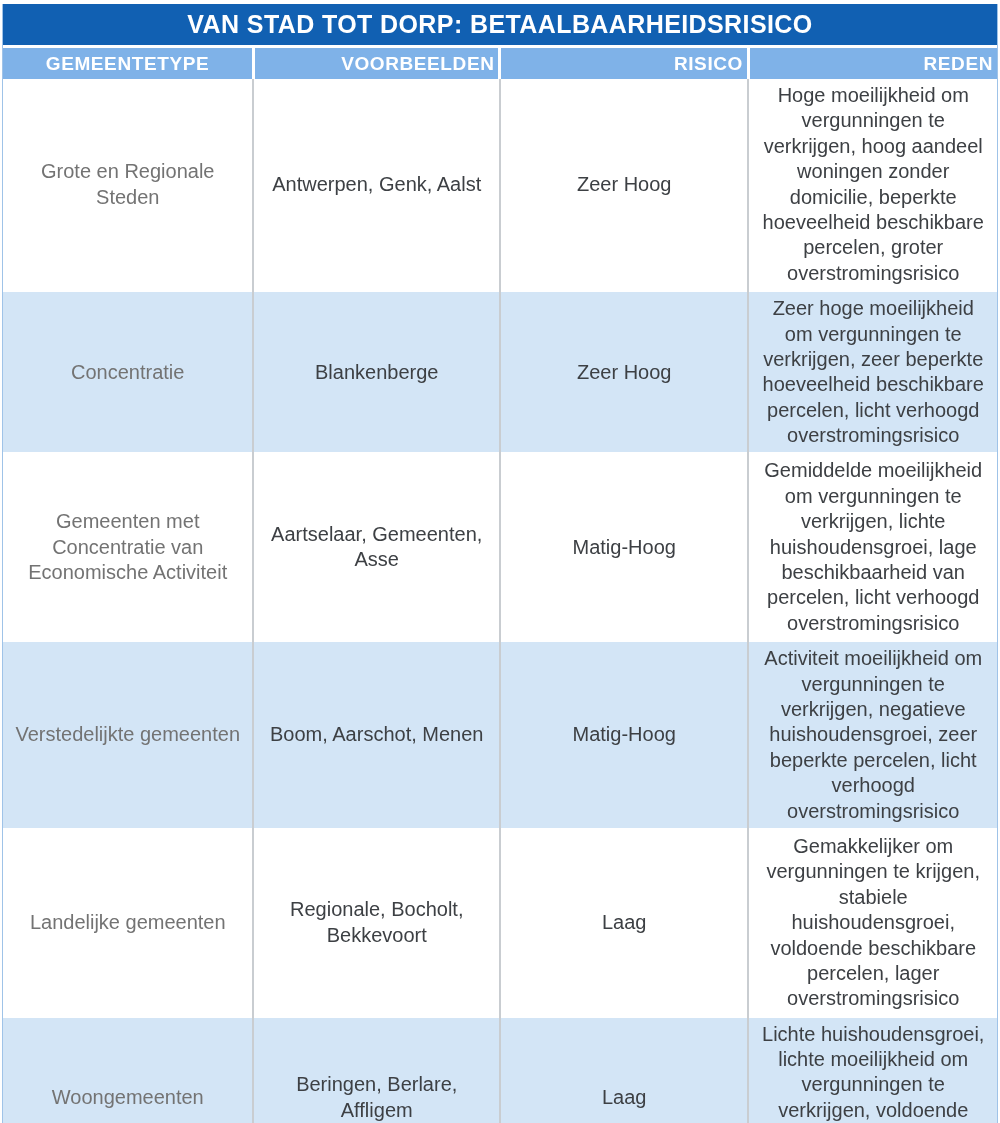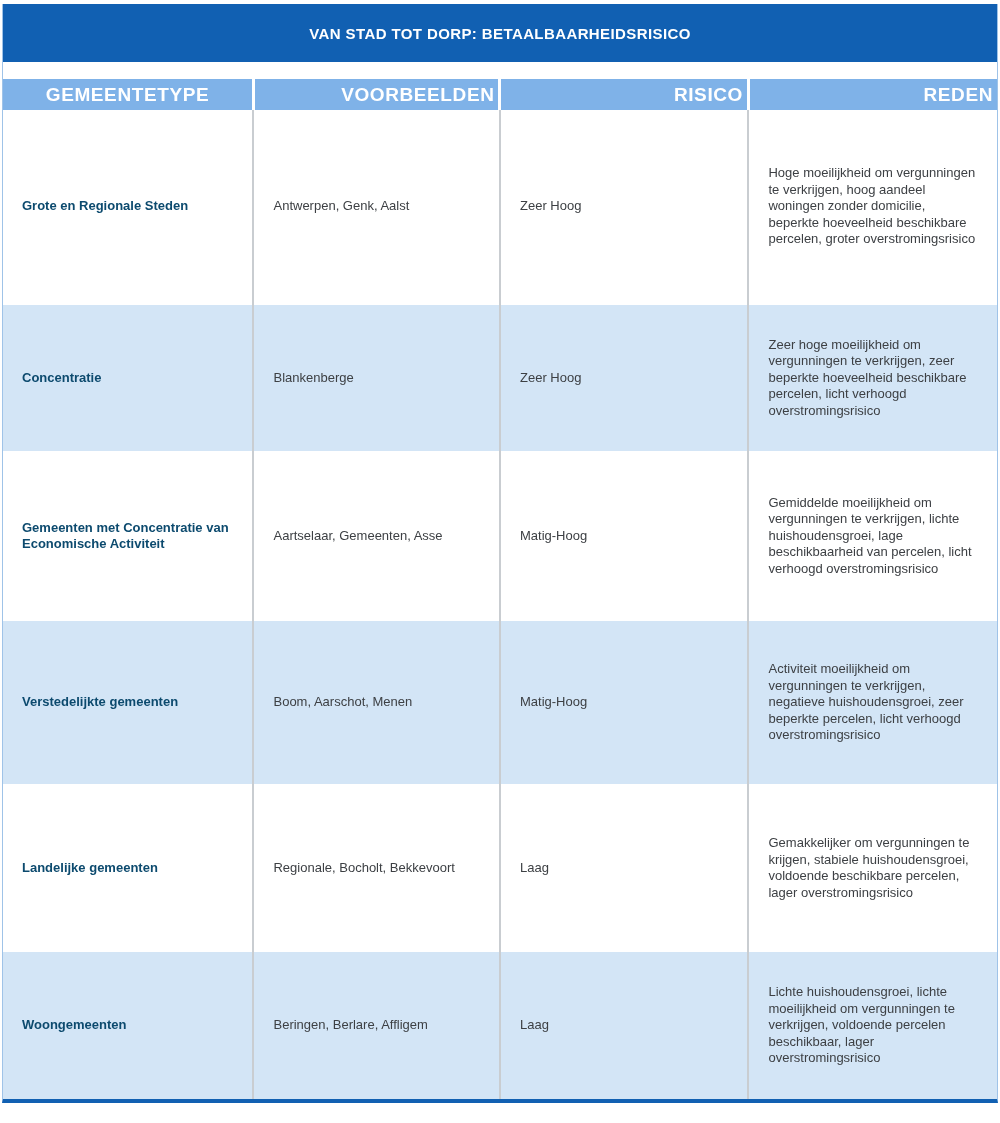--- a/index.html
+++ b/index.html
@@ -18,28 +18,28 @@
   .table-wrap {
     width: 996px;
     box-sizing: border-box;
     border-left: 1px solid #9fc3e8;
     border-right: 1px solid #9fc3e8;
     border-bottom: 4px solid #1160b2;
   }
   .title-bar {
     background: #1160b2;
     color: #ffffff;
-    height: 58px;
+    height: 41px;
     display: flex;
     align-items: center;
     justify-content: center;
-    font-size: 15px;
+    font-size: 25px;
     font-weight: bold;
     letter-spacing: 0.4px;
-    margin-bottom: 17px;
+    margin-bottom: 3px;
   }
   table.risk-table {
     width: 100%;
     border-collapse: collapse;
     table-layout: fixed;
   }
   table.risk-table col.c1 { width: 25.2%; }
   table.risk-table col.c2 { width: 24.8%; }
   table.risk-table col.c3 { width: 25.0%; }
   table.risk-table col.c4 { width: 25.0%; }
@@ -52,42 +52,42 @@
     letter-spacing: 0.6px;
     height: 31px;
     text-align: center;
     vertical-align: middle;
     padding: 0 4px;
   }
   thead th + th { border-left: 3px solid #ffffff; text-align: right; }
 
   tbody td {
     color: #3d4044;
-    font-size: 13px;
+    font-size: 20px;
     line-height: 1.27;
-    text-align: left;
+    text-align: center;
     vertical-align: middle;
-    padding: 4px 19px;
+    padding: 4px 11px;
     word-wrap: break-word;
   }
   tbody td + td { border-left: 2px solid #c9cdd1; }
   tbody tr { border-top: 2px solid #ffffff; }
   tbody tr:first-child { border-top: none; }
 
   tbody tr:nth-child(odd)  { background: #ffffff; }
   tbody tr:nth-child(even) { background: #d3e5f6; }
 
   tbody tr:nth-child(1) { height: 194px; }
   tbody tr:nth-child(2) { height: 148px; }
   tbody tr:nth-child(3) { height: 168px; }
   tbody tr:nth-child(4) { height: 165px; }
   tbody tr:nth-child(5) { height: 166px; }
   tbody tr:nth-child(6) { height: 148px; }
 
-  td.type-cell { font-weight: bold; color: #0c4a6e; }
+  td.type-cell { font-weight: normal; color: #737373; }
 </style>
 </head>
 <body>
 
 <div class="page">
   <div class="table-wrap">
 
     <div class="title-bar">VAN STAD TOT DORP: BETAALBAARHEIDSRISICO</div>
 
     <table class="risk-table">

